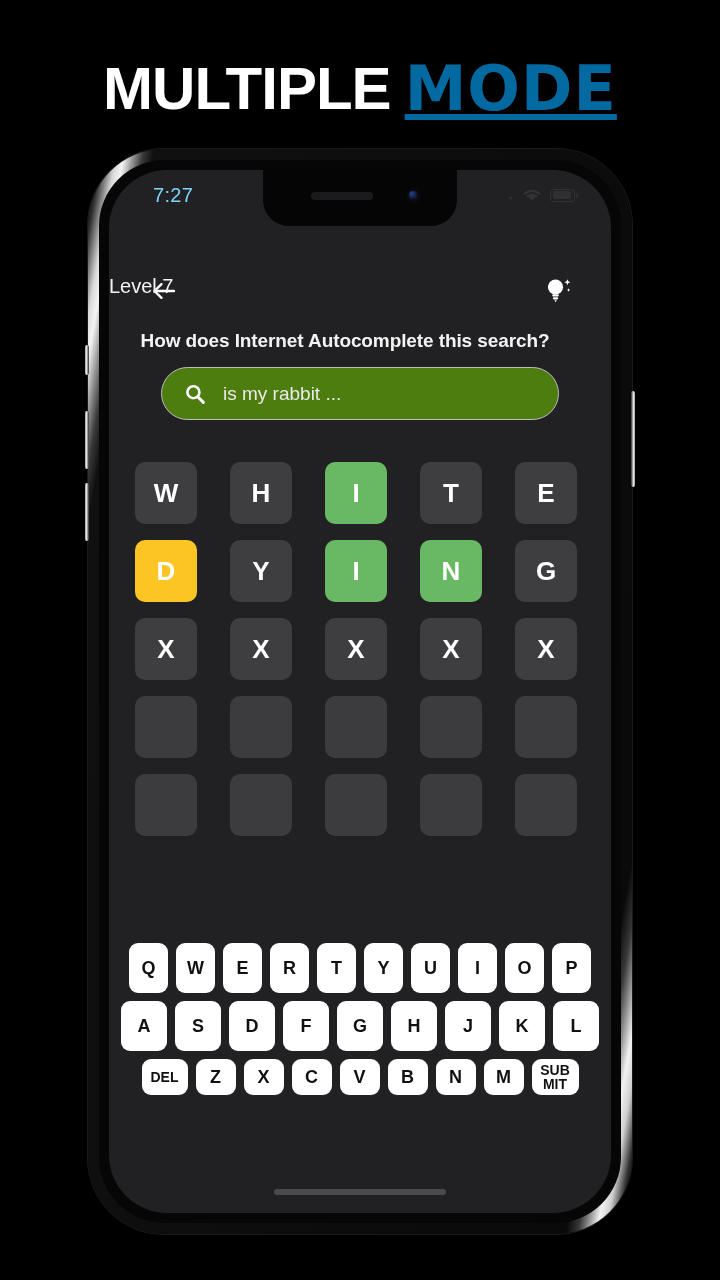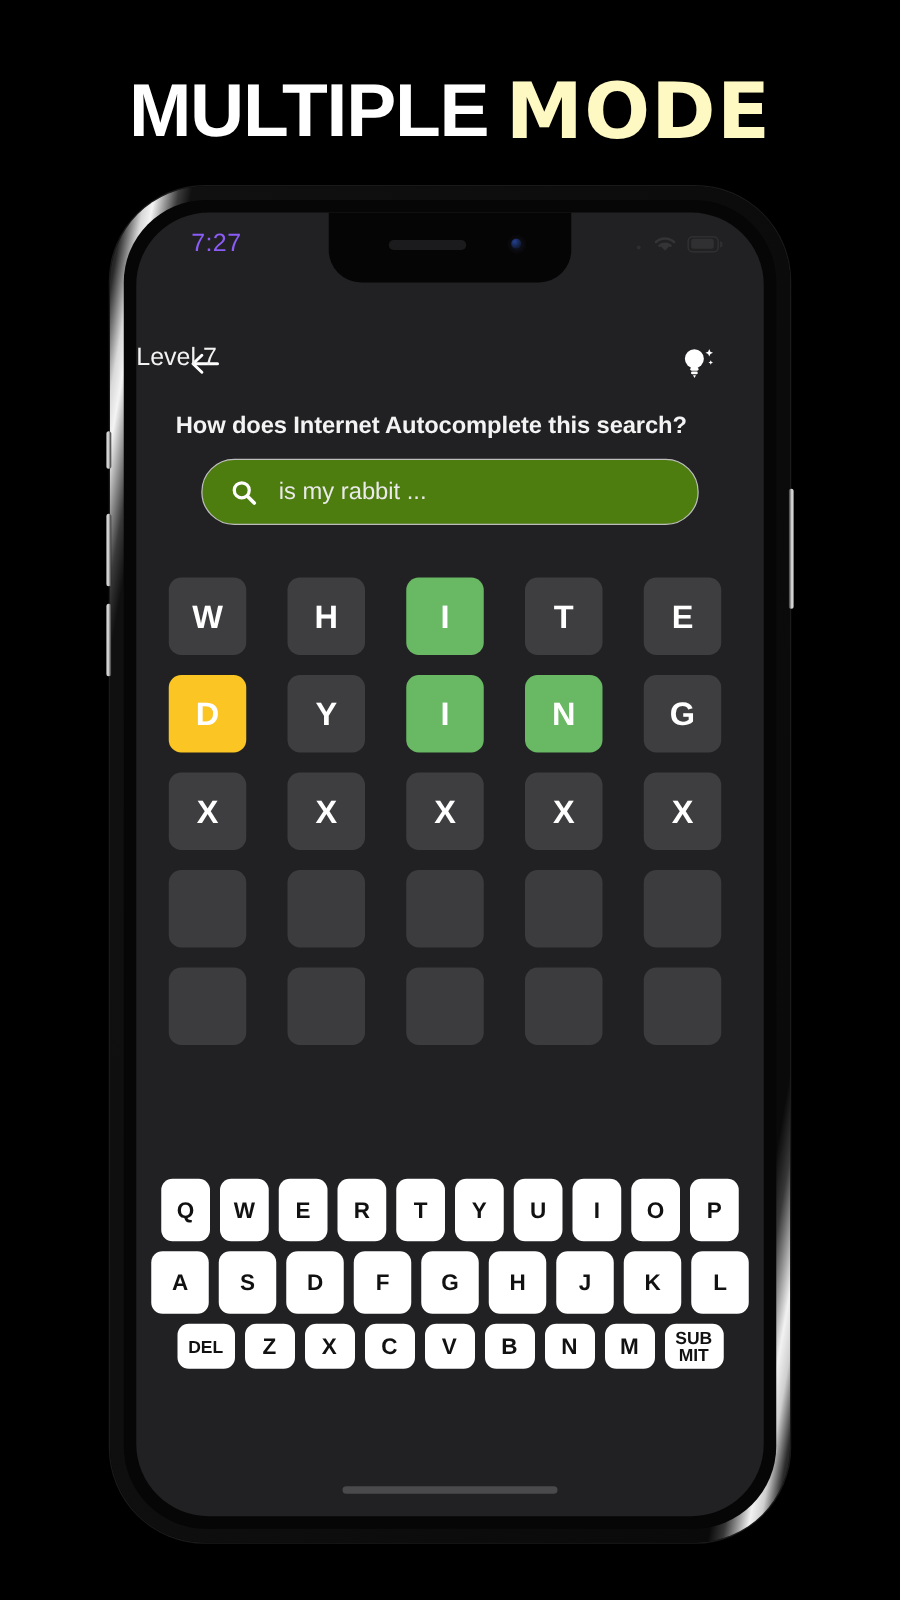--- a/index.html
+++ b/index.html
@@ -16,23 +16,24 @@
     position:absolute; top:52px; left:0; width:720px;
     text-align:center; white-space:nowrap;
   }
   .promo-title .t-light {
     font-family:"Liberation Sans", sans-serif;
     font-size:60px; font-weight:bold; color:#fff;
     letter-spacing:-1px; vertical-align:middle;
   }
   .promo-title .t-heavy {
     font-family:"DejaVu Sans", sans-serif;
-    font-size:62px; font-weight:bold; color:#fef9c3;
+    font-size:62px; font-weight:bold; color:#0369a1;
     letter-spacing:1px; vertical-align:middle;
     margin-left:14px;
+    text-decoration:underline;
   }
 
   
   .phone {
     position:absolute; left:88px; top:149px;
     width:544px; height:1085px;
     border-radius:76px;
     background:
       linear-gradient(100deg,
         #000 0%, #2a2a2a 2%, #d9d9d9 4.0%, #f4f4f4 5.0%,
@@ -87,21 +88,21 @@
     border-radius:50%; background:radial-gradient(circle at 35% 30%,#24408f,#101a33 70%);
   }
 
   
   .statusbar {
     position:absolute; top:0; left:0; width:502px; height:58px;
     display:flex; align-items:center; z-index:20;
   }
   .sb-time {
     position:absolute; left:44px; top:14px;
-    font-size:20px; font-weight:500; color:#8b5cf6; letter-spacing:.3px;
+    font-size:20px; font-weight:500; color:#7dd3fc; letter-spacing:.3px;
   }
   .sb-right {
     position:absolute; right:36px; top:17px;
     display:flex; align-items:center; gap:7px;
   }
   .sb-sig svg, .sb-wifi svg { display:block; }
   .sb-batt {
     width:25px; height:13px; border:1.6px solid #333335; border-radius:4px;
     position:relative;
   }

